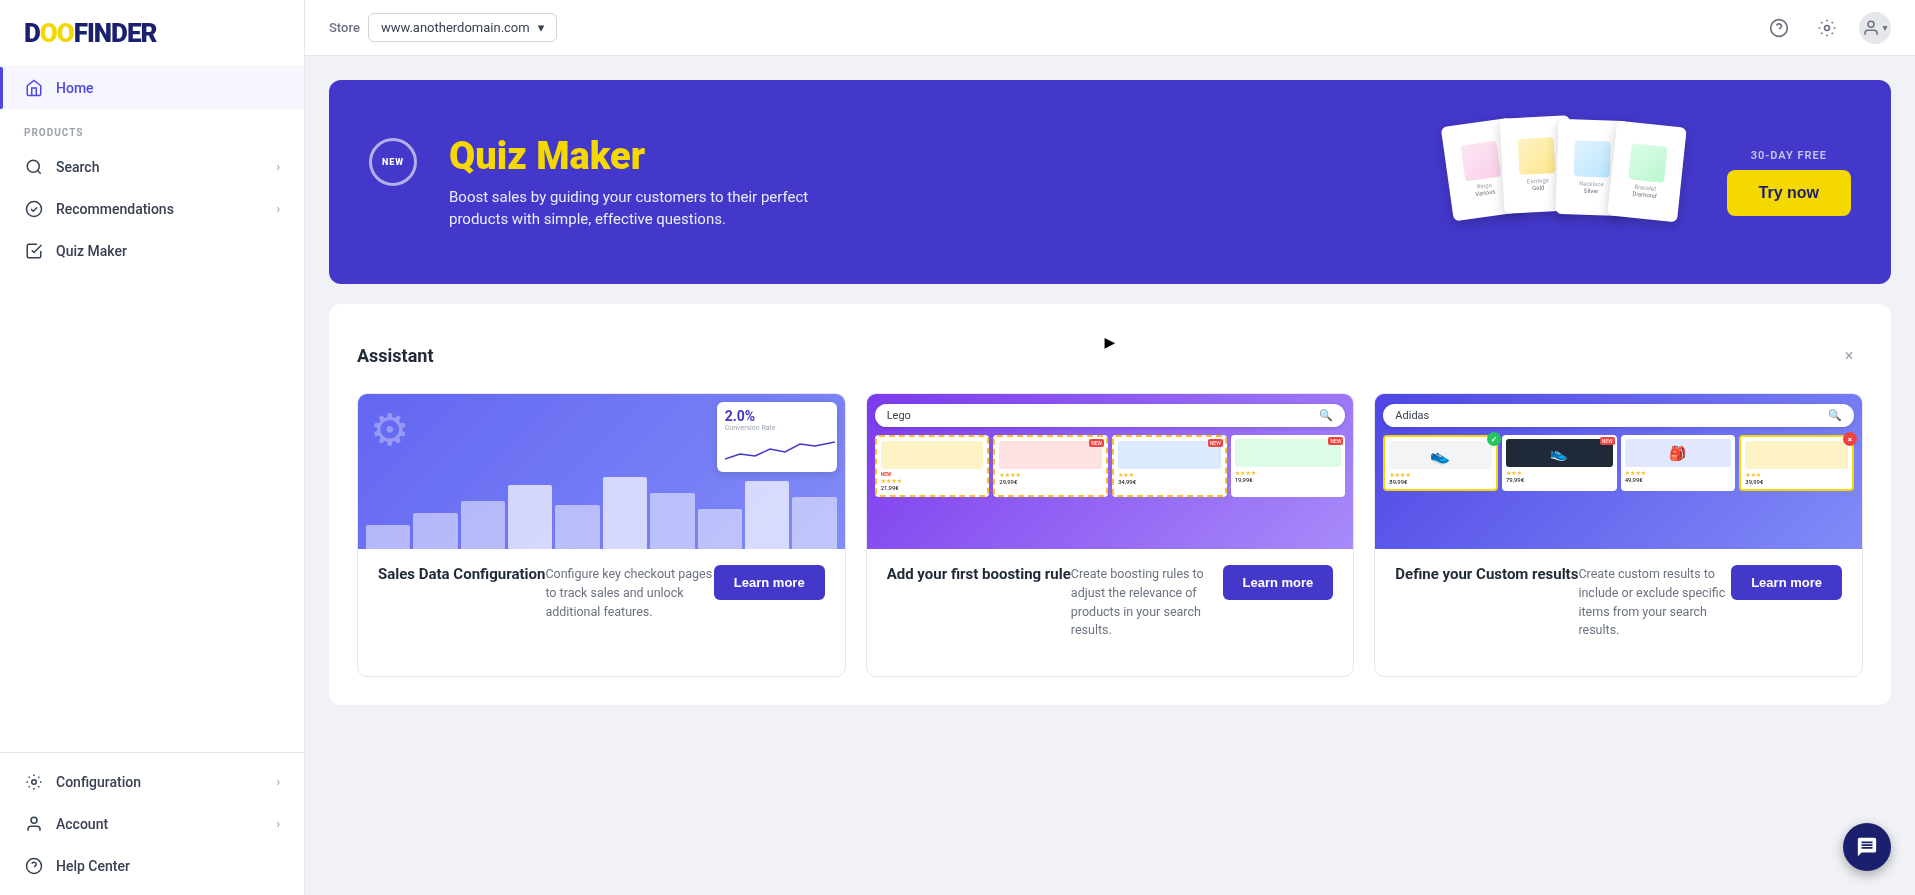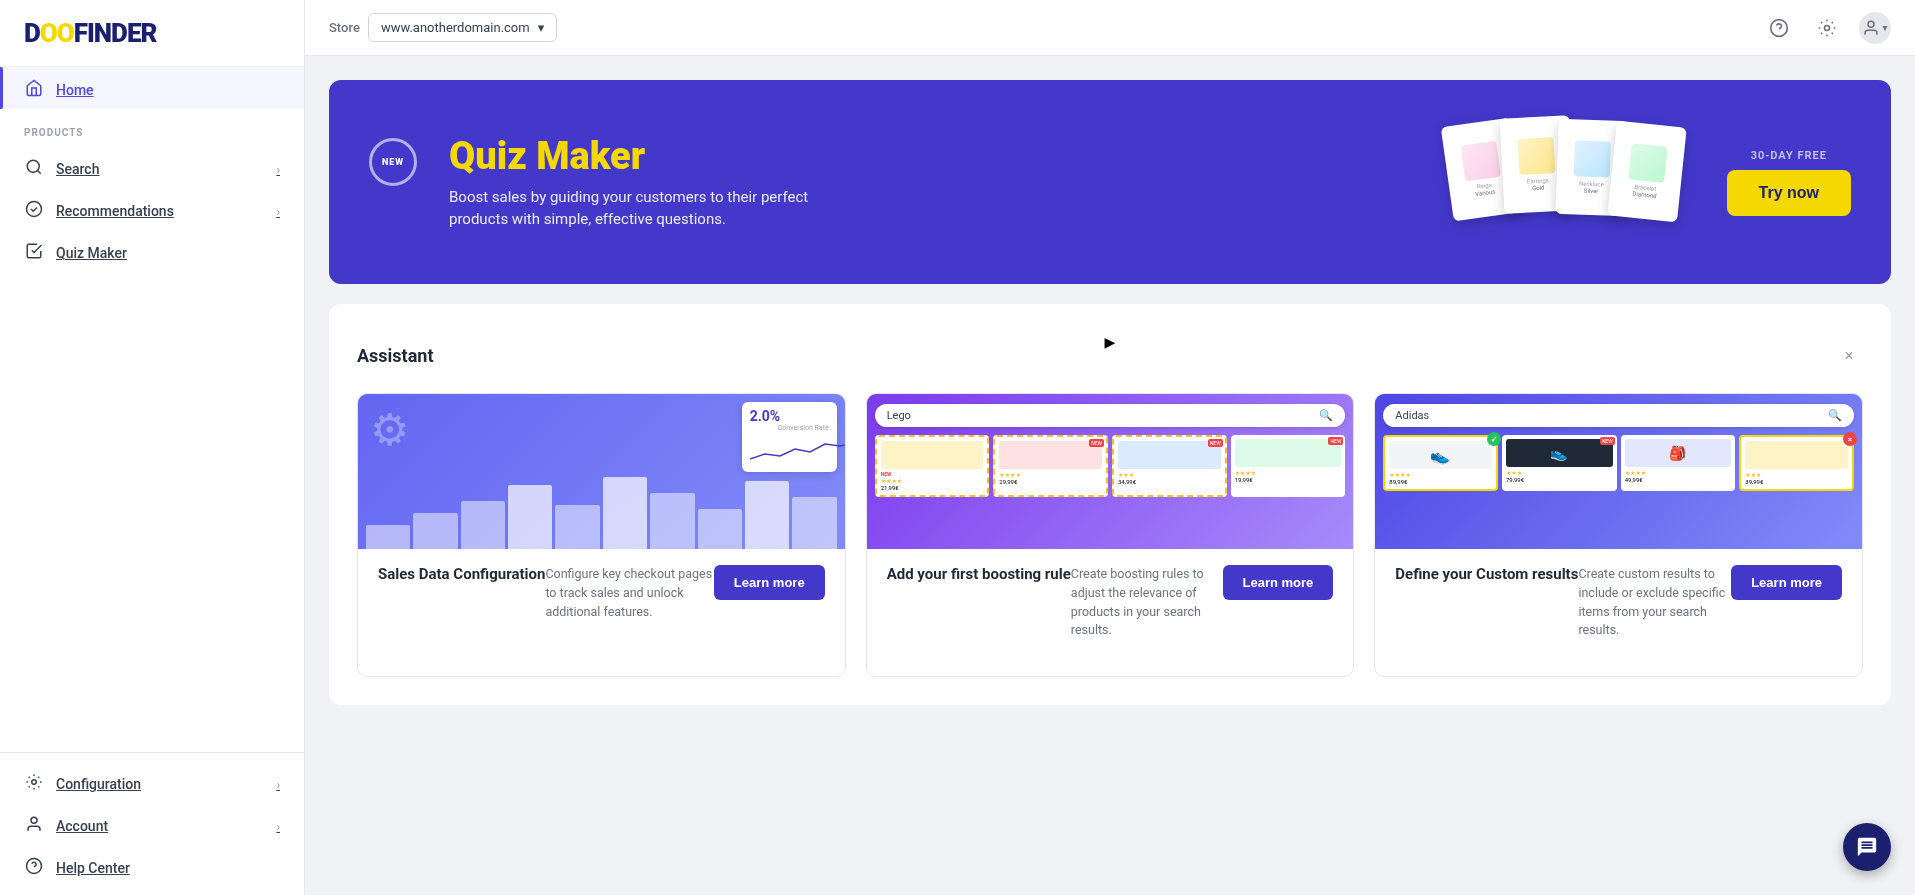--- a/index.html
+++ b/index.html
@@ -30,30 +30,29 @@
     .sidebar-section-label {
       font-size: 10px;
       font-weight: 700;
       color: #9ca3af;
       text-transform: uppercase;
       letter-spacing: 1px;
       padding: 18px 24px 8px;
     }
     .sidebar-item {
       display: flex;
-      align-items: flex-end;
+      align-items: center;
       padding: 11px 24px;
       cursor: pointer;
       color: #374151;
       font-size: 14px;
       font-weight: 500;
       position: relative;
       border-radius: 0;
       transition: background 0.15s;
-      text-decoration: underline;
     }
     .sidebar-item.active {
       color: #4f46e5;
       background: #f5f6ff;
     }
     .sidebar-item.active::before {
       content: '';
       position: absolute;
       left: 0;
       top: 0;
@@ -545,23 +544,23 @@
       </div>
 
       <div class="feature-cards">
 
         <div class="feature-card">
           <div class="feature-card-img blue-bg">
 
             <div style="position:absolute;top:0;left:0;right:0;bottom:0;padding:12px;">
               <div style="position:absolute;left:12px;top:10px;font-size:44px;opacity:0.4;color:rgba(255,255,255,0.8);">⚙</div>
 
-              <div style="position:absolute;top:8px;right:8px;background:#fff;border-radius:6px;width:95px;padding:6px 8px;font-size:7px;color:#374151;box-shadow:0 2px 8px rgba(0,0,0,0.15);">
+              <div style="position:absolute;top:8px;right:8px;background:#fff;border-radius:6px;width:120px;padding:6px 8px;font-size:7px;color:#374151;box-shadow:0 2px 8px rgba(0,0,0,0.15);">
                 <div style="font-size:14px;font-weight:700;color:#4338ca;">2.0%</div>
-                <div style="color:#9ca3af;font-size:7px;text-align:right;">Conversion Rate</div>
+                <div style="color:#9ca3af;font-size:7px;">Conversion Rate</div>
                 <svg width="110" height="30" viewBox="0 0 110 30" style="margin-top:2px;">
                   <polyline points="0,25 15,20 30,22 45,15 60,18 75,10 90,12 110,8" fill="none" stroke="#4338ca" stroke-width="1.5"></polyline>
                 </svg>
               </div>
 
               <div style="position:absolute;bottom:0;left:0;right:0;height:80px;display:flex;align-items:flex-end;gap:3px;padding:0 8px;">
                 <div style="flex:1;background:rgba(255,255,255,0.5);border-radius:2px 2px 0 0;height:30%;"></div>
                 <div style="flex:1;background:rgba(255,255,255,0.5);border-radius:2px 2px 0 0;height:45%;"></div>
                 <div style="flex:1;background:rgba(255,255,255,0.5);border-radius:2px 2px 0 0;height:60%;"></div>
                 <div style="flex:1;background:rgba(255,255,255,0.7);border-radius:2px 2px 0 0;height:80%;"></div>

